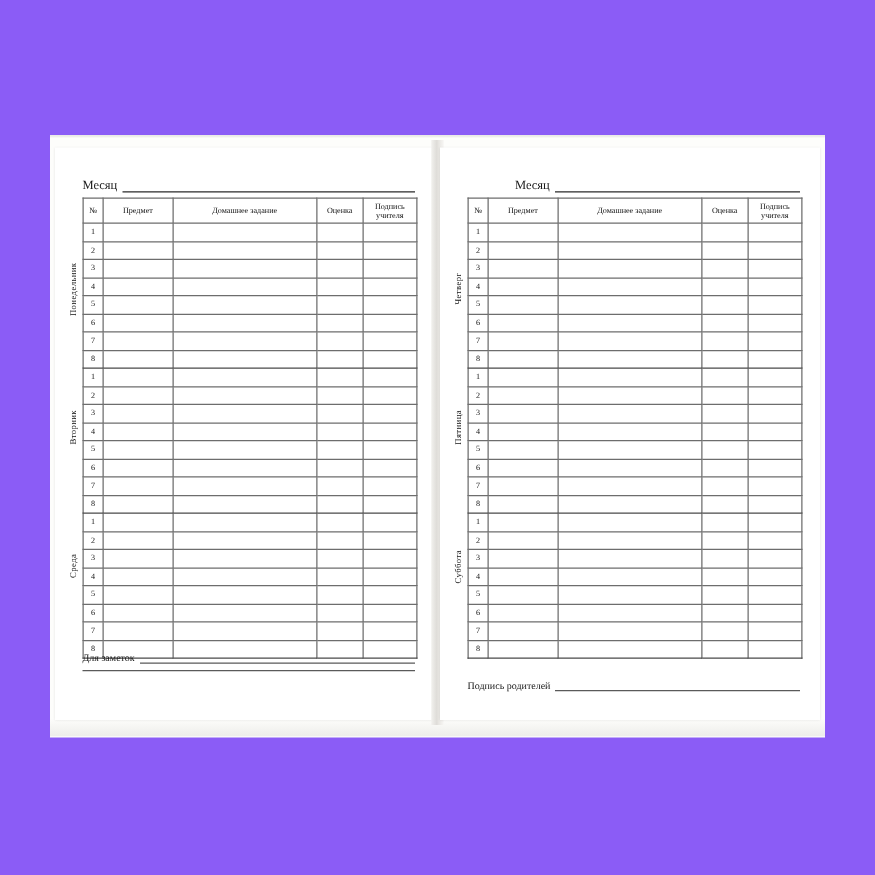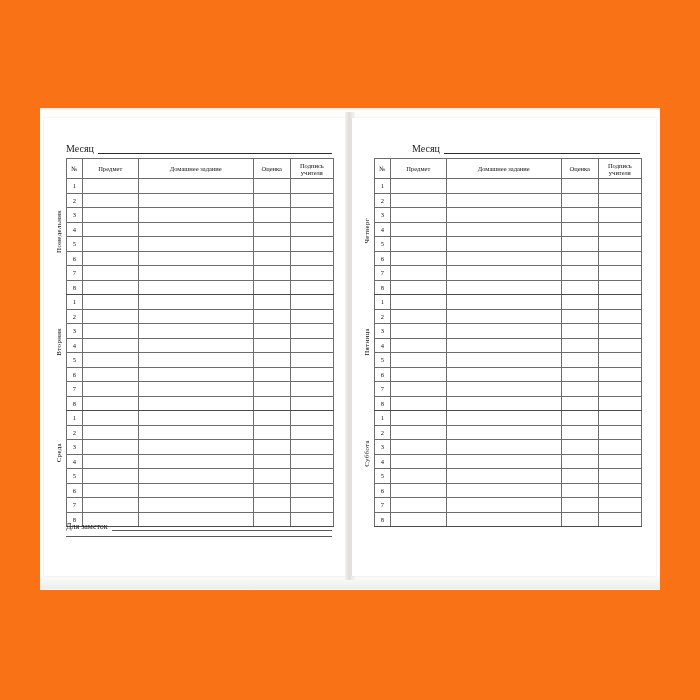--- a/index.html
+++ b/index.html
@@ -10,21 +10,21 @@
   body {
     width: 700px;
     height: 700px;
     font-family: "Liberation Serif", serif;
     overflow: hidden;
   }
   #page {
     position: relative;
     width: 700px;
     height: 700px;
-    background: #f97316;
+    background: #8b5cf6;
   }
   
   .spread {
     position: absolute;
     left: 40px;
     top: 110px;
     width: 620px;
     height: 480px;
     background: #fdfdfb;
   }
@@ -616,17 +616,21 @@
           <tr class="block-end">
               <td class="num">8</td>
               <td class="cell"></td>
               <td class="cell"></td>
               <td class="cell"></td>
               <td class="cell"></td>
             </tr>
         </tbody>
       </table>
 
+      <div class="note" style="top:422px;">
+        <div class="lbl">Подпись родителей</div>
+        <div class="rule"></div>
+      </div>
 
     </div>
   </div>
 
 </div>
 
 </body></html>

